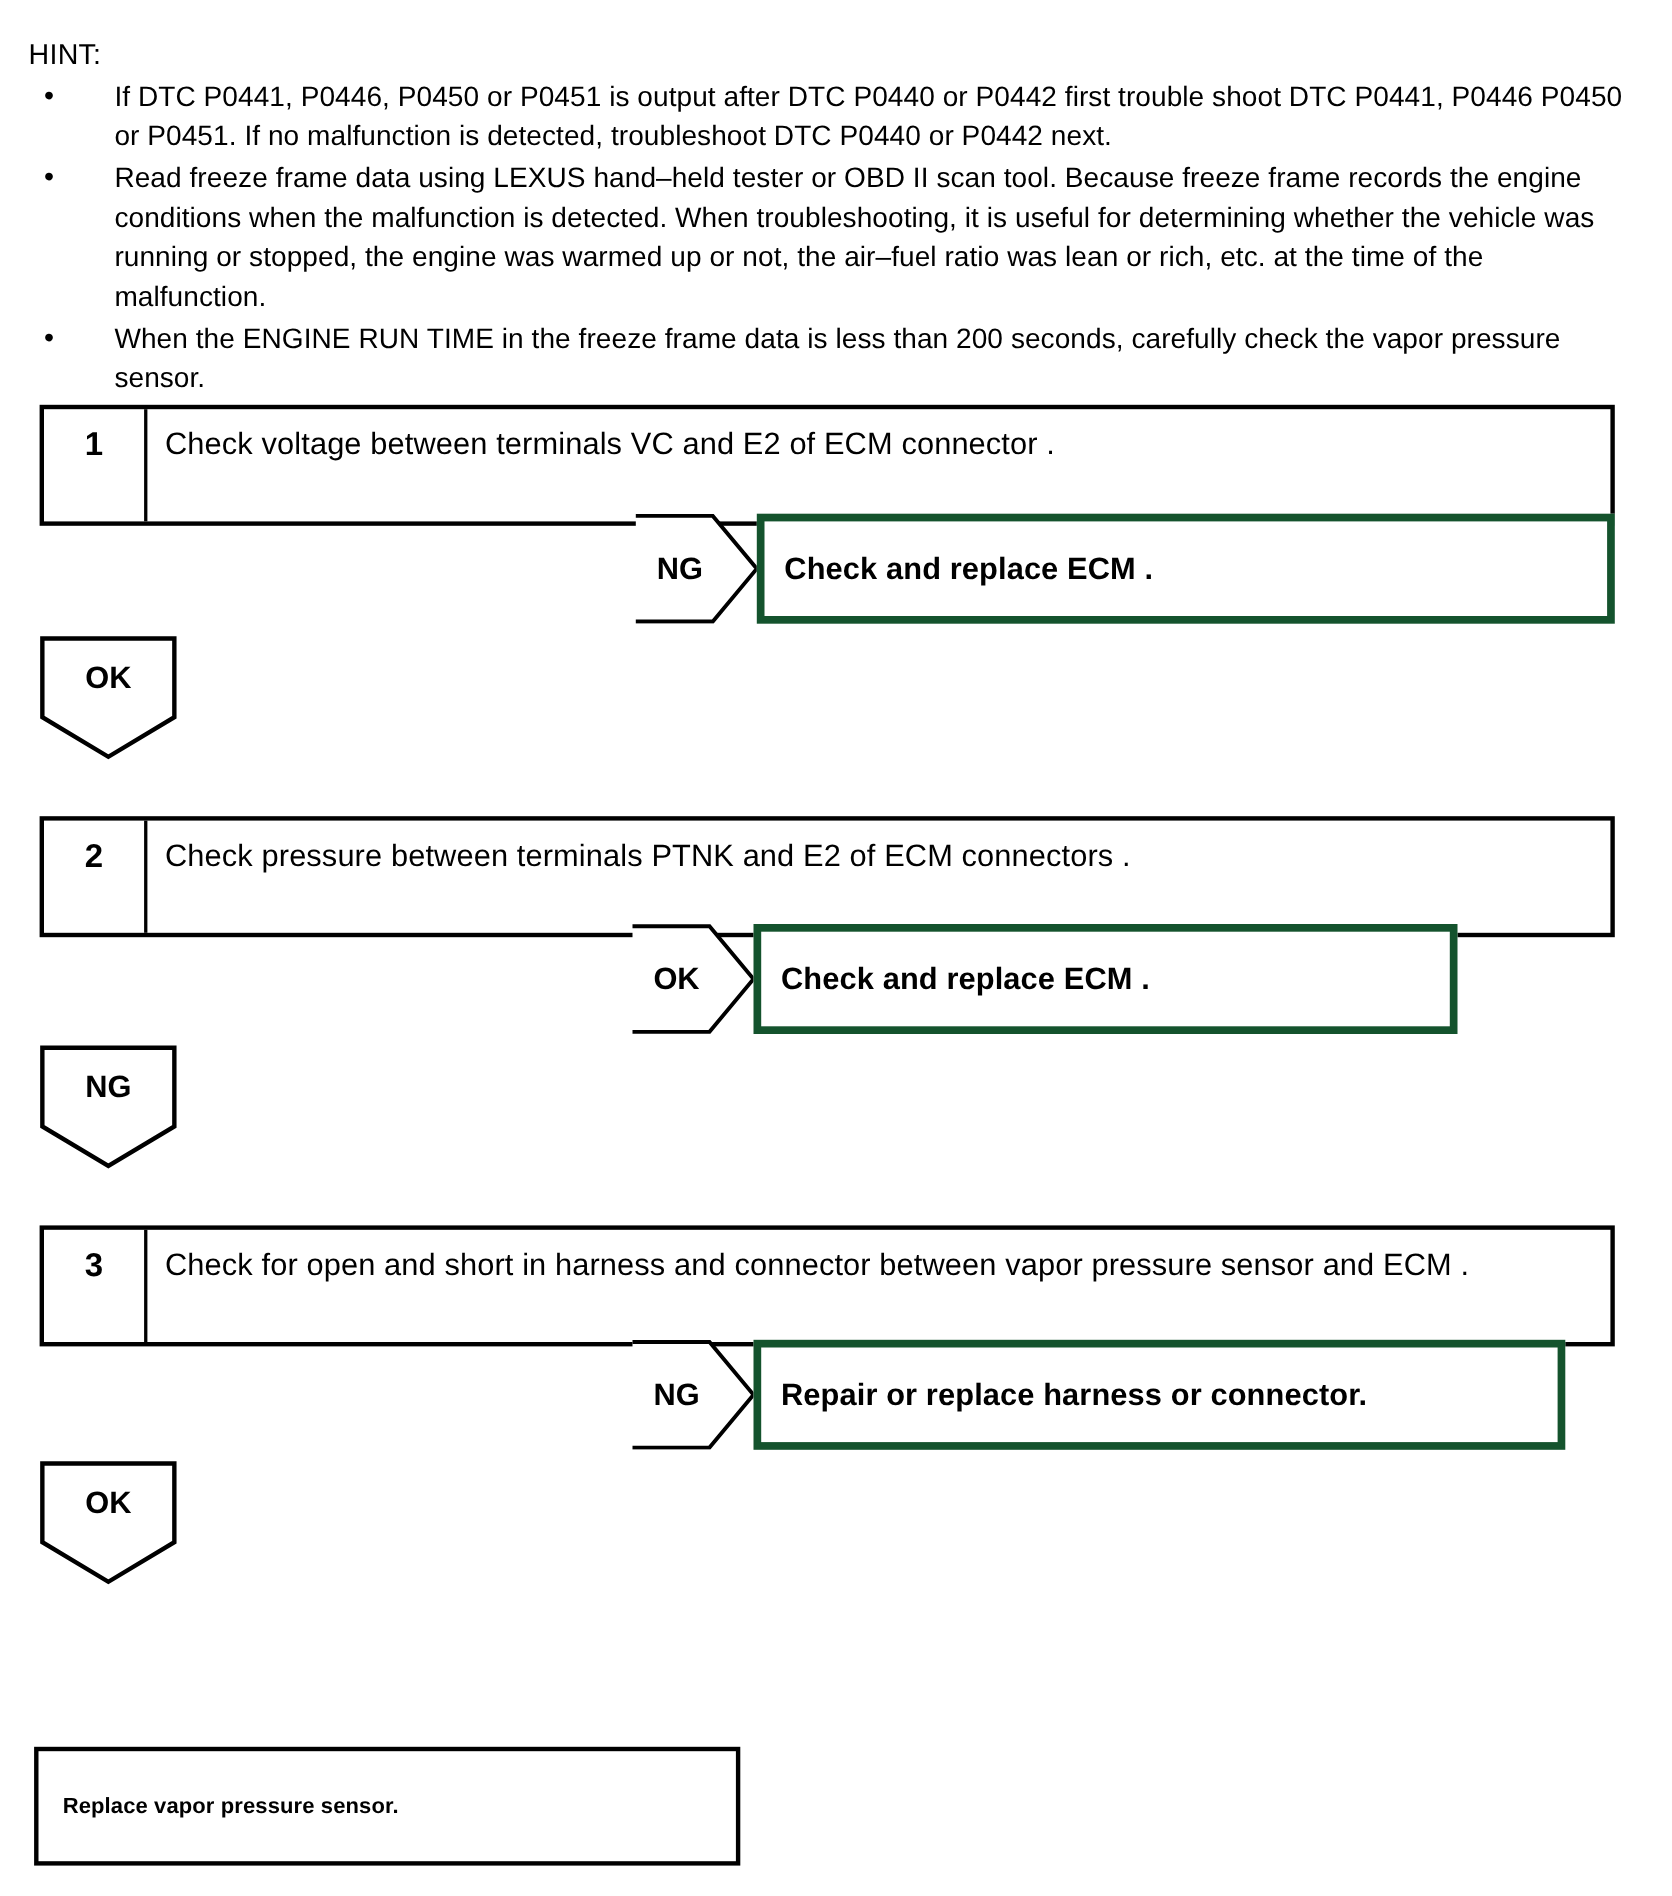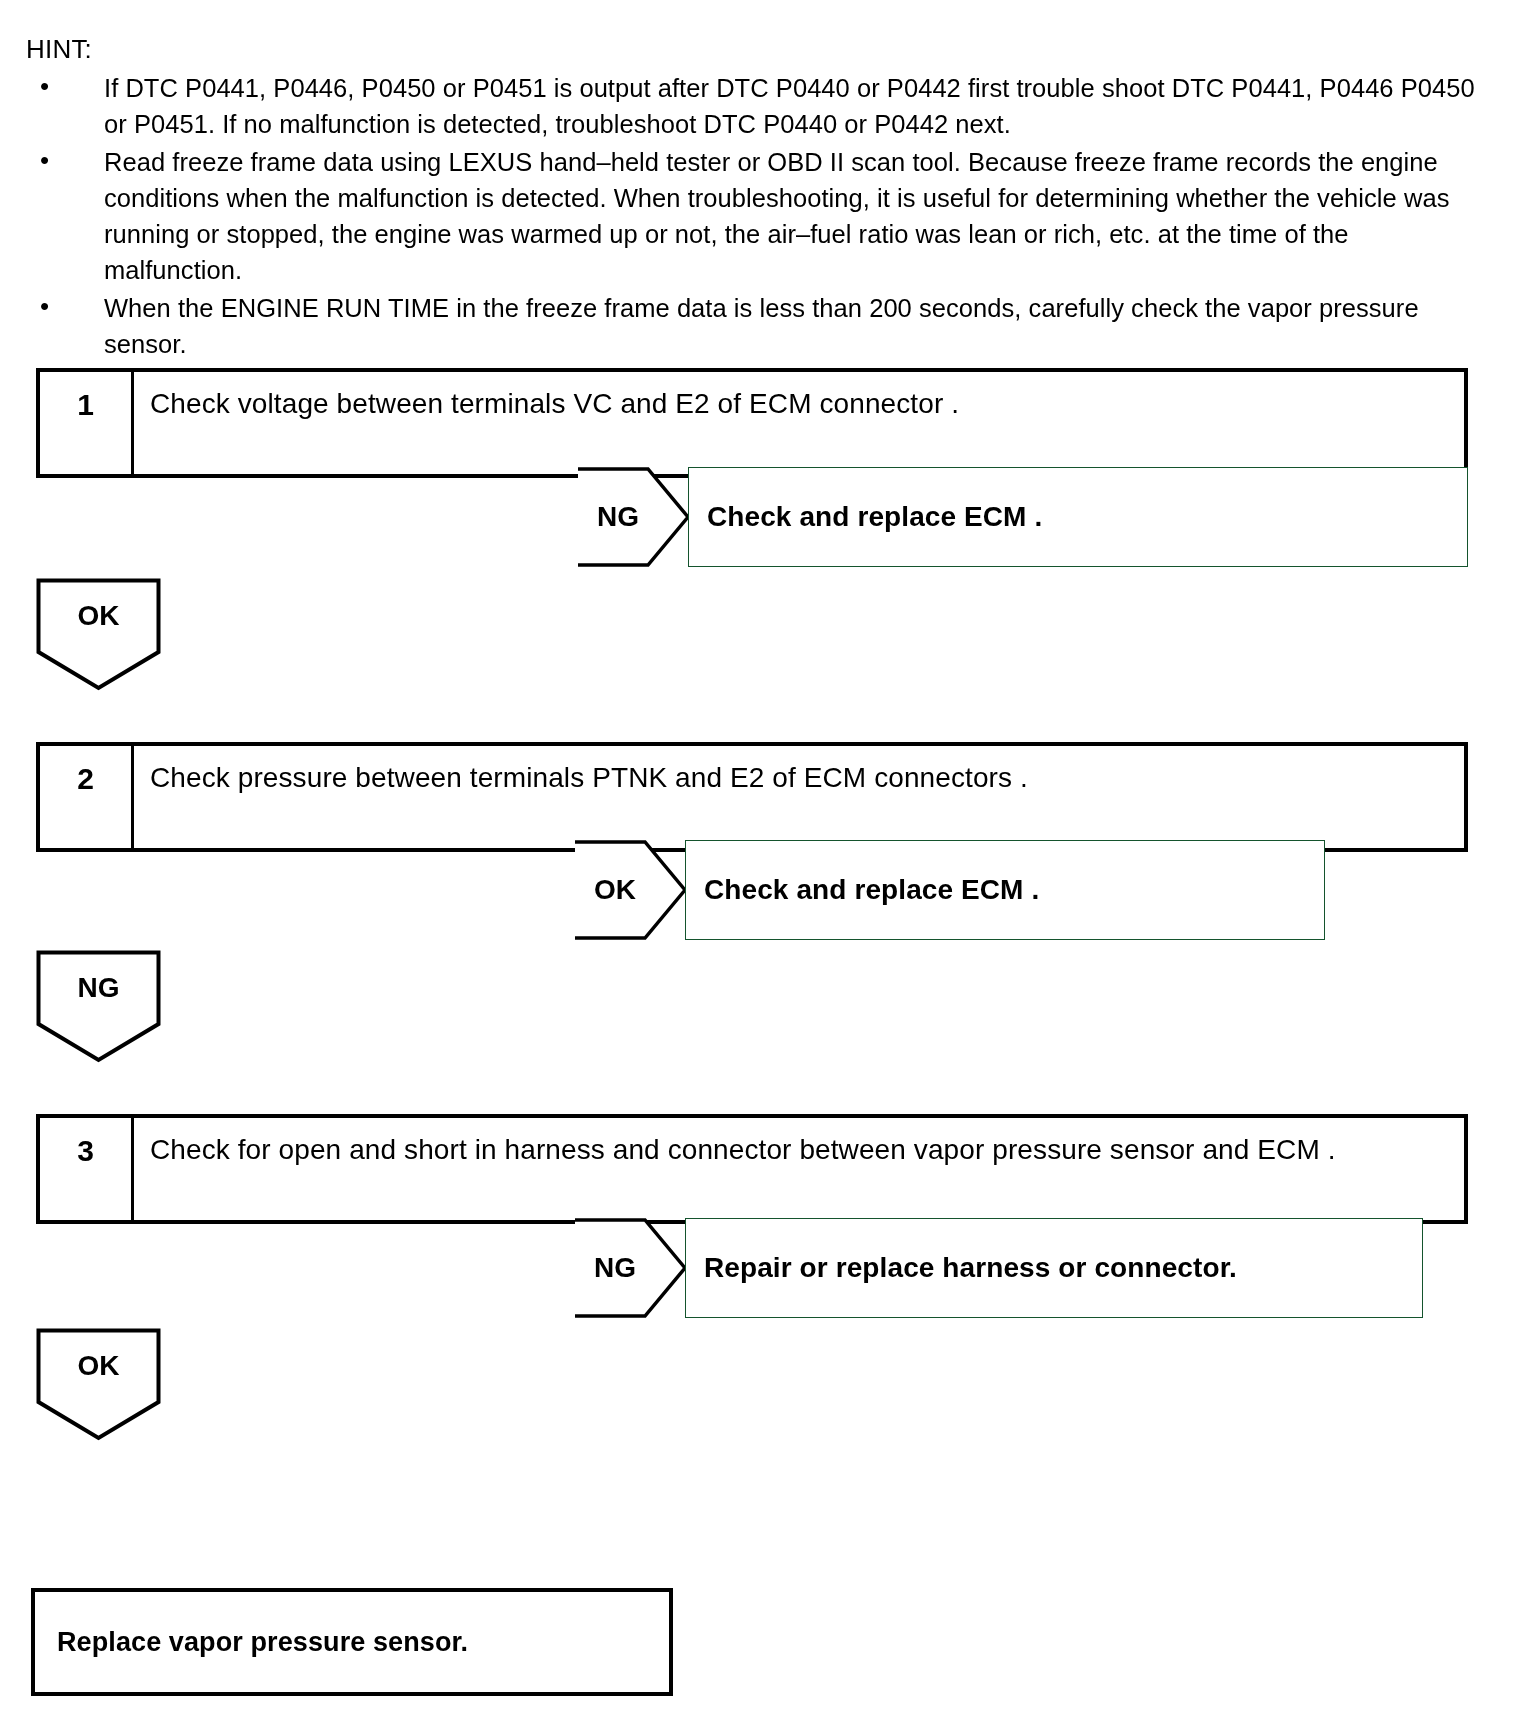--- a/index.html
+++ b/index.html
@@ -91,21 +91,21 @@
     top: 14px;
     font-size: 28px;
     font-weight: normal;
     line-height: 36px;
     letter-spacing: 0.1px;
   }
 
   
   .result-box {
     position: absolute;
-    border: 1px solid #14532d;
+    border: 7px solid #14532d;
     background: #fff;
     box-sizing: border-box;
     display: flex;
     align-items: center;
   }
   .result-text {
     font-size: 28px;
     font-weight: bold;
     line-height: 34px;
     padding-left: 18px;
@@ -154,21 +154,21 @@
 
   .final-box {
     position: absolute;
     border: 4px solid #000;
     background: #fff;
     box-sizing: border-box;
     display: flex;
     align-items: center;
   }
   .final-text {
-    font-size: 27px;
+    font-size: 20px;
     font-weight: bold;
     padding-left: 22px;
     letter-spacing: 0.1px;
   }
 </style>
 </head>
 <body>
 
 <div id="hint-block">
   <div id="hint-title">HINT:</div>

